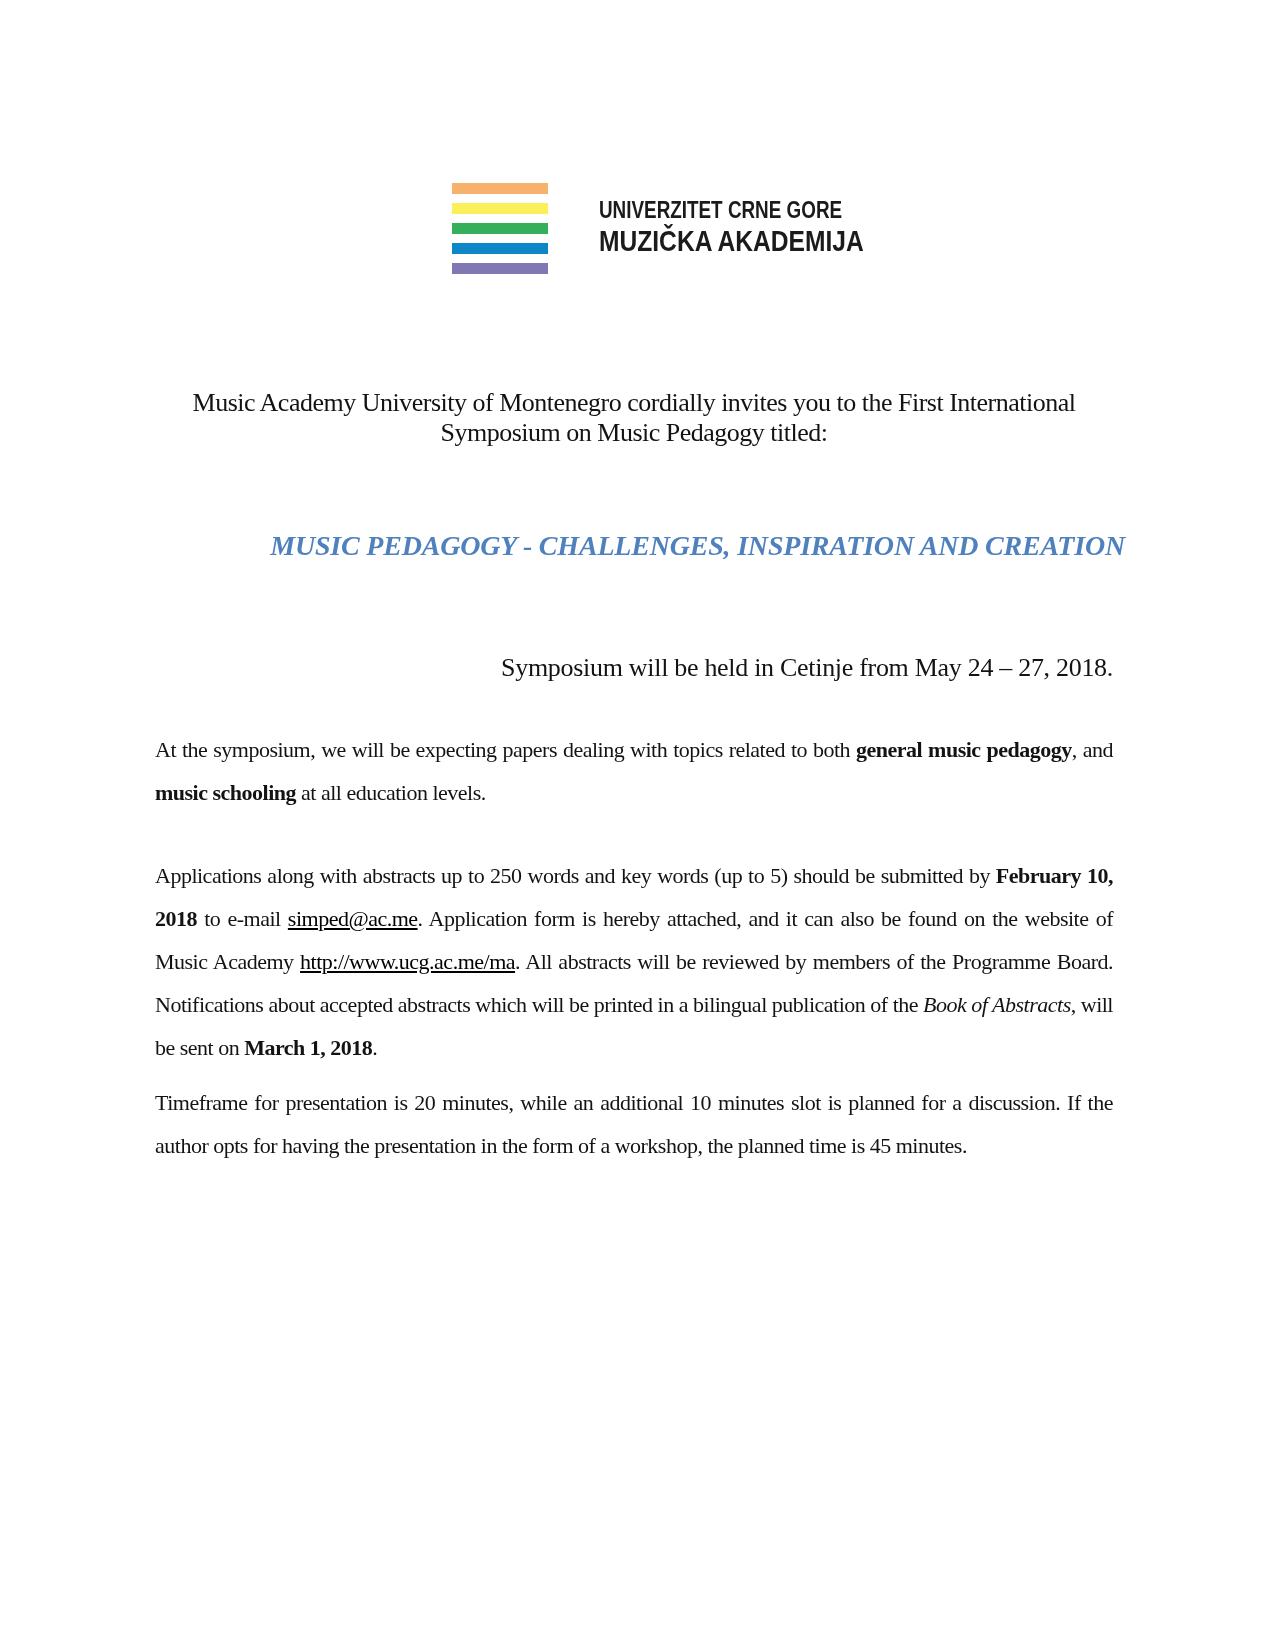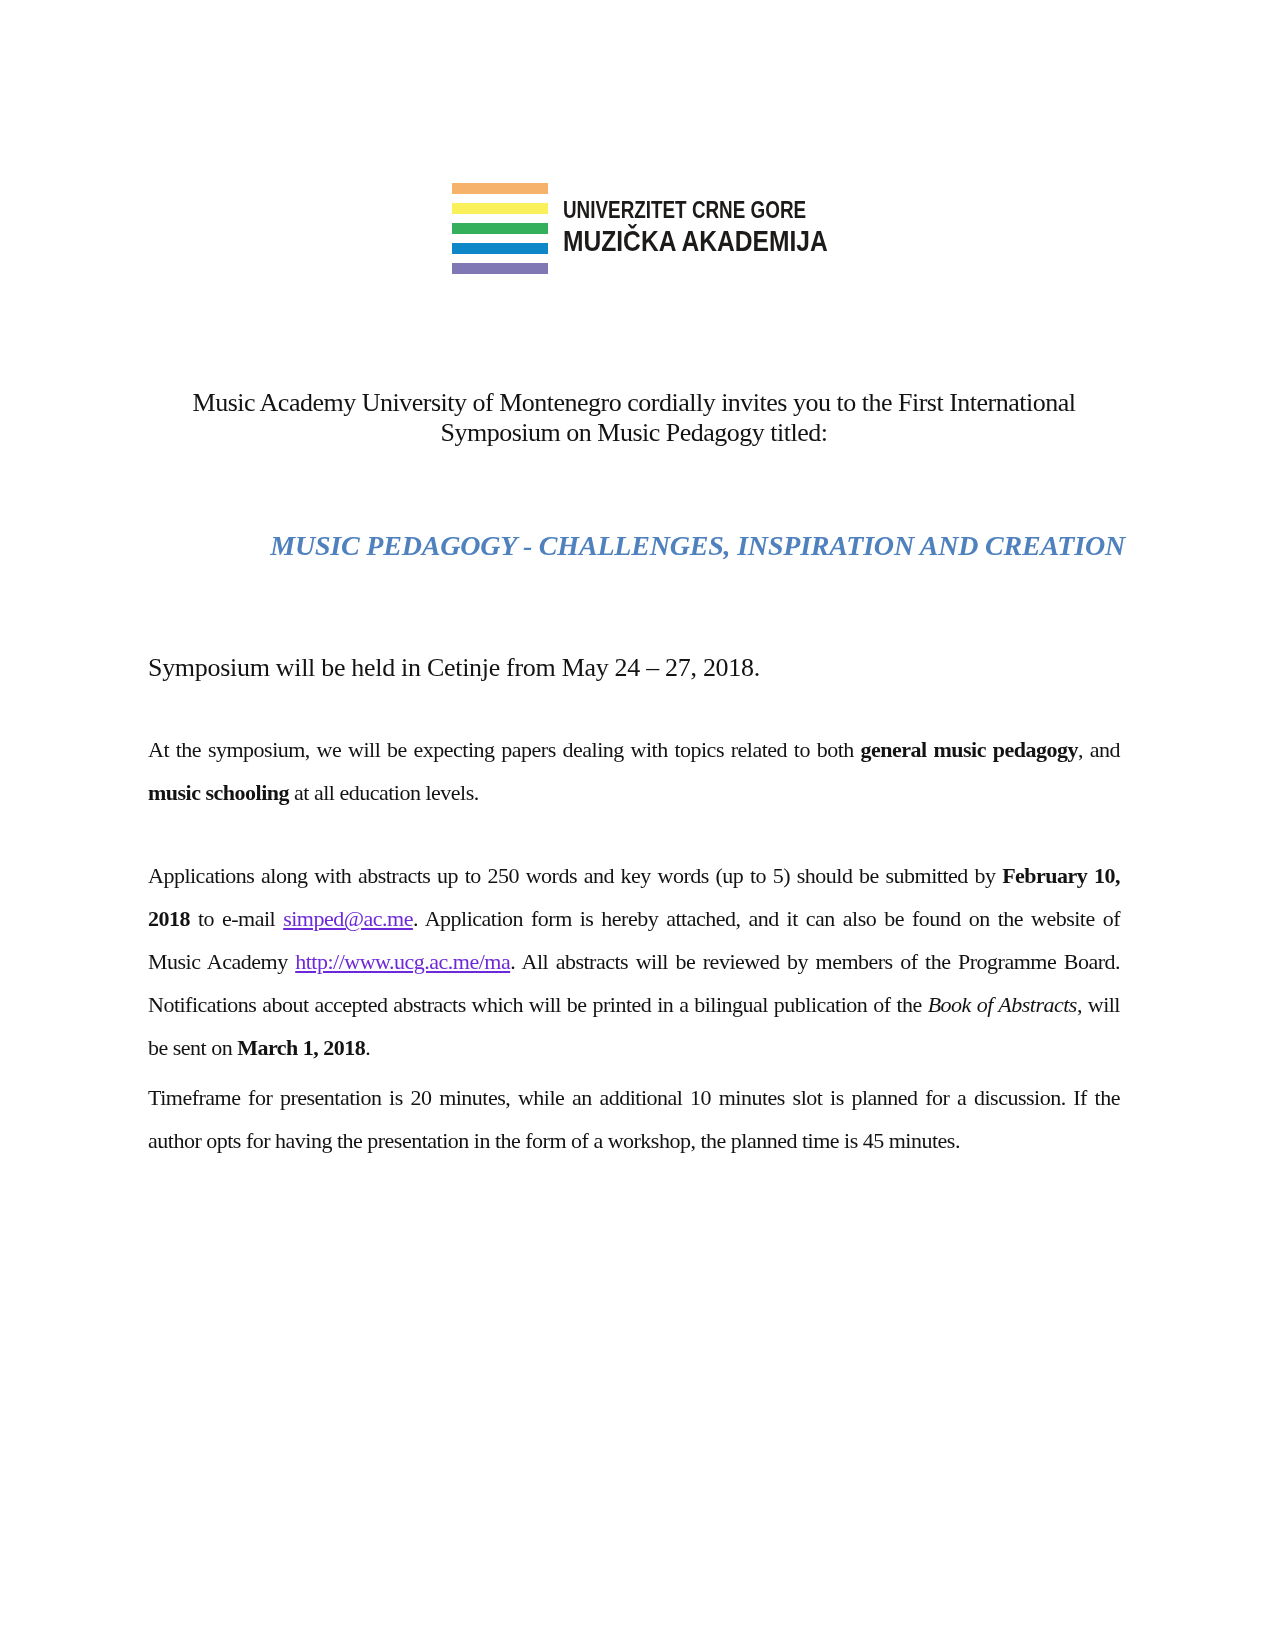--- a/index.html
+++ b/index.html
@@ -17,20 +17,21 @@
     width: 1275px;
     height: 1650px;
     padding: 0 150px 0 143px;
   }
   
   .logo {
     display: flex;
     align-items: flex-start;
     margin-top: 183px;
     margin-left: 309px;
+    gap: 36px;
   }
   .stripes { width: 96px; }
   .stripe {
     width: 96px;
     height: 11px;
     margin-bottom: 9px;
   }
   .stripe:last-child { margin-bottom: 0; }
   .logo-text {
     margin-left: 15px;
@@ -38,21 +39,21 @@
     font-family: "Liberation Sans", sans-serif;
     font-weight: bold;
     color: #1d1b19;
     transform: scaleX(0.82);
     transform-origin: left top;
     white-space: nowrap;
   }
   .logo-line1 { font-size: 23px; line-height: 27px; letter-spacing: 0px; }
   .logo-line2 { font-size: 30px; line-height: 33px; }
   
-  p { margin: 5px; }
+  p { margin: 12px; }
   .intro {
     margin-top: 114px;
     font-size: 26px;
     line-height: 30px;
     letter-spacing: -0.5px;
     text-align: center;
   }
   .title {
     margin: 81px 0 0 0;
     font-size: 28px;
@@ -61,38 +62,38 @@
     font-style: italic;
     text-align: right;
     letter-spacing: -0.2px;
     color: #4E81BD;
   }
   .venue {
     margin-top: 90px;
     font-size: 26px;
     line-height: 30px;
     letter-spacing: -0.3px;
-    text-align: left;
+    text-align: right;
   }
   .body {
     font-size: 22px;
     line-height: 43px;
     letter-spacing: -0.5px;
     text-align: justify;
   }
   .p-topics       { margin-top: 45px; }
   .p-applications { margin-top: 40px; }
   .p-timeframe    { margin-top: 7px; }
   .p-proceedings  { margin-top: 6px; }
   .p-languages    { margin-top: 3px; text-align: left; }
   .p-costs        { margin-top: 29px; text-align: left; }
   .b { font-weight: bold; }
   .i { font-style: italic; font-family: Liberation Serif, serif; }
   a.link {
-    color: #6d28d9;
+    color: #000000;
     text-decoration: underline;
     cursor: pointer;
   }
 </style>
 </head>
 <body>
 
 <div class="page">
 
   <div class="logo">

